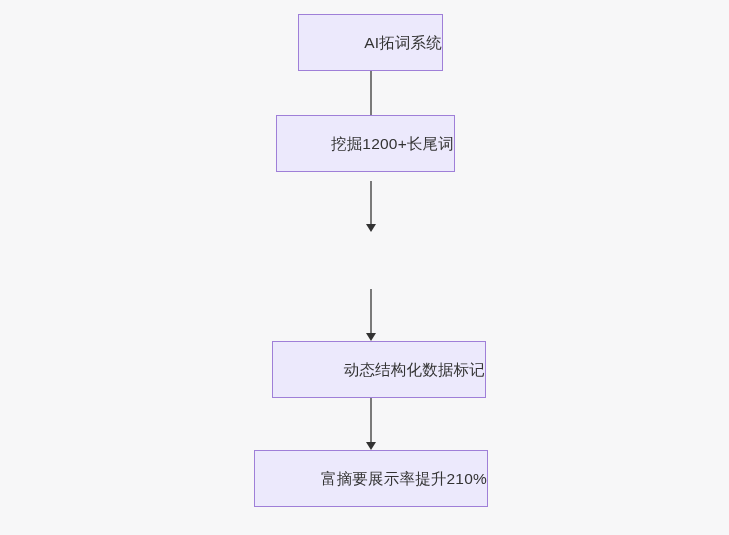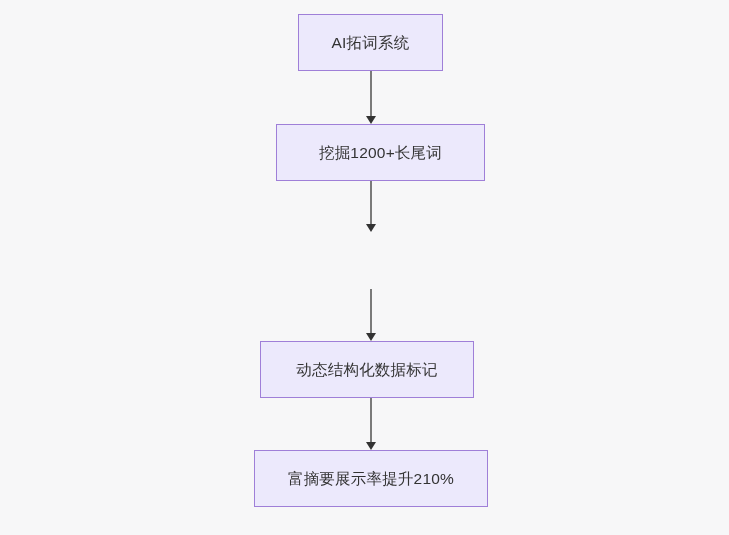--- a/index.html
+++ b/index.html
@@ -20,21 +20,21 @@
     width: 729px;
     height: 535px;
     background: #f7f7f8;
   }
 
   .flow-node {
     position: absolute;
     box-sizing: border-box;
     display: flex;
     align-items: center;
-    justify-content: center;
+    justify-content: flex-end;
     height: 57px;
     background: #ece9fc;
     border: 1.4px solid #9f7fd8;
     border-radius: 0;
   }
 
   .flow-node-label {
     font-size: 15.5px;
     line-height: 1;
     color: #333333;
@@ -73,26 +73,26 @@
   <div class="flow-edge" style="left:370px; top:289px; height:44px;"></div>
   <div class="flow-arrowhead" style="left:366px; top:333px;"></div>
 
   <div class="flow-edge" style="left:370px; top:398px; height:44px;"></div>
   <div class="flow-arrowhead" style="left:366px; top:442px;"></div>
 
   <div class="flow-node" style="left:298px; top:14px; width:145px;">
     <span class="flow-node-label">AI拓词系统</span>
   </div>
 
-  <div class="flow-node" style="left:276px; top:124px; width:209px;">
+  <div class="flow-node" style="left:276px; top:115px; width:179px;">
     <span class="flow-node-label">挖掘1200+长尾词</span>
   </div>
 
 
-  <div class="flow-node" style="left:260px; top:341px; width:214px;">
+  <div class="flow-node" style="left:272px; top:341px; width:214px;">
     <span class="flow-node-label">动态结构化数据标记</span>
   </div>
 
   <div class="flow-node" style="left:254px; top:450px; width:234px;">
     <span class="flow-node-label">富摘要展示率提升210%</span>
   </div>
 
 </div>
 
 </body></html>

